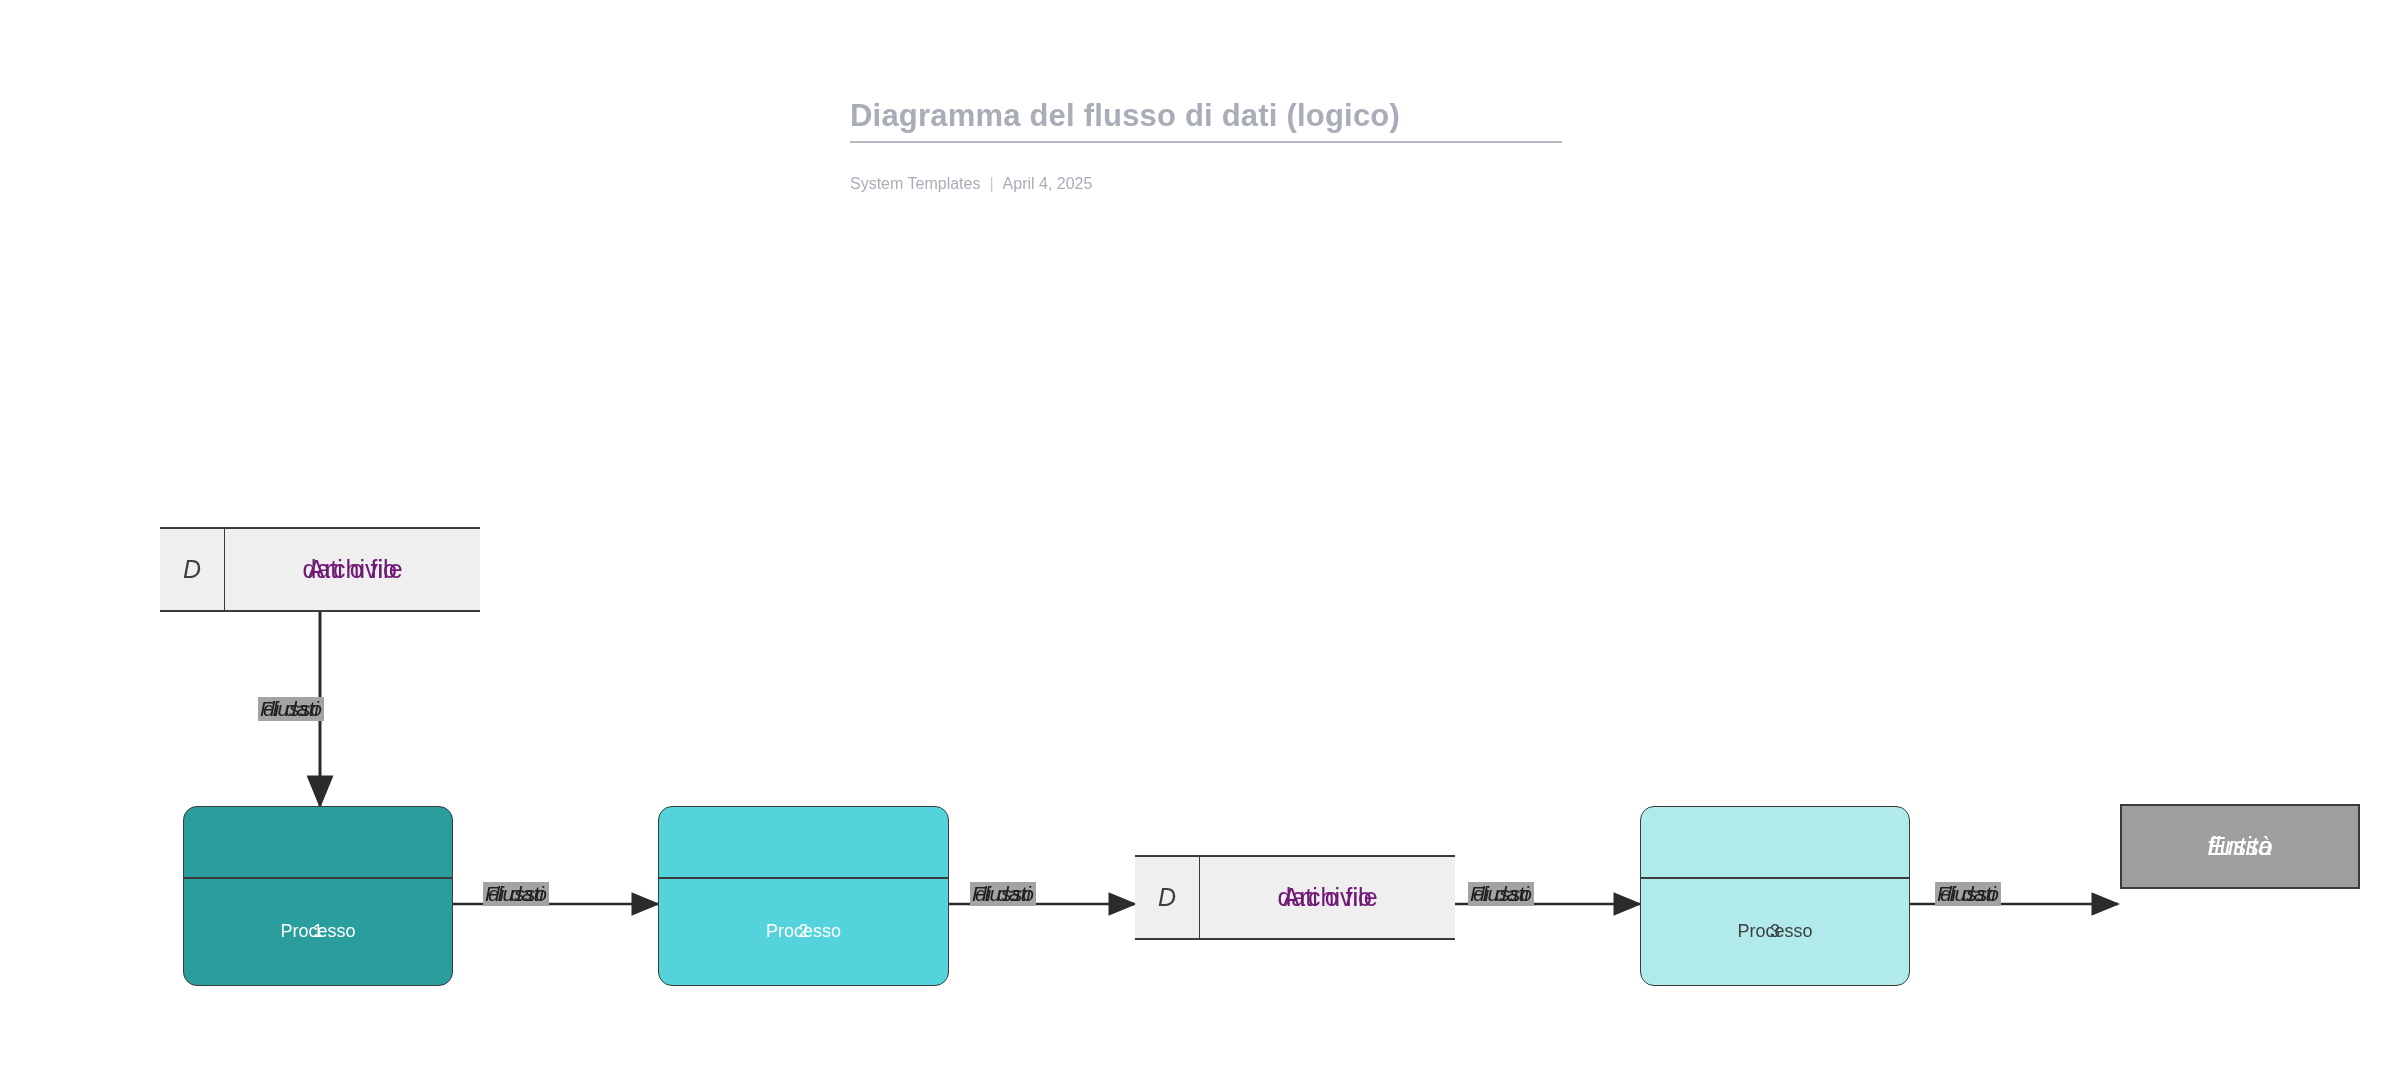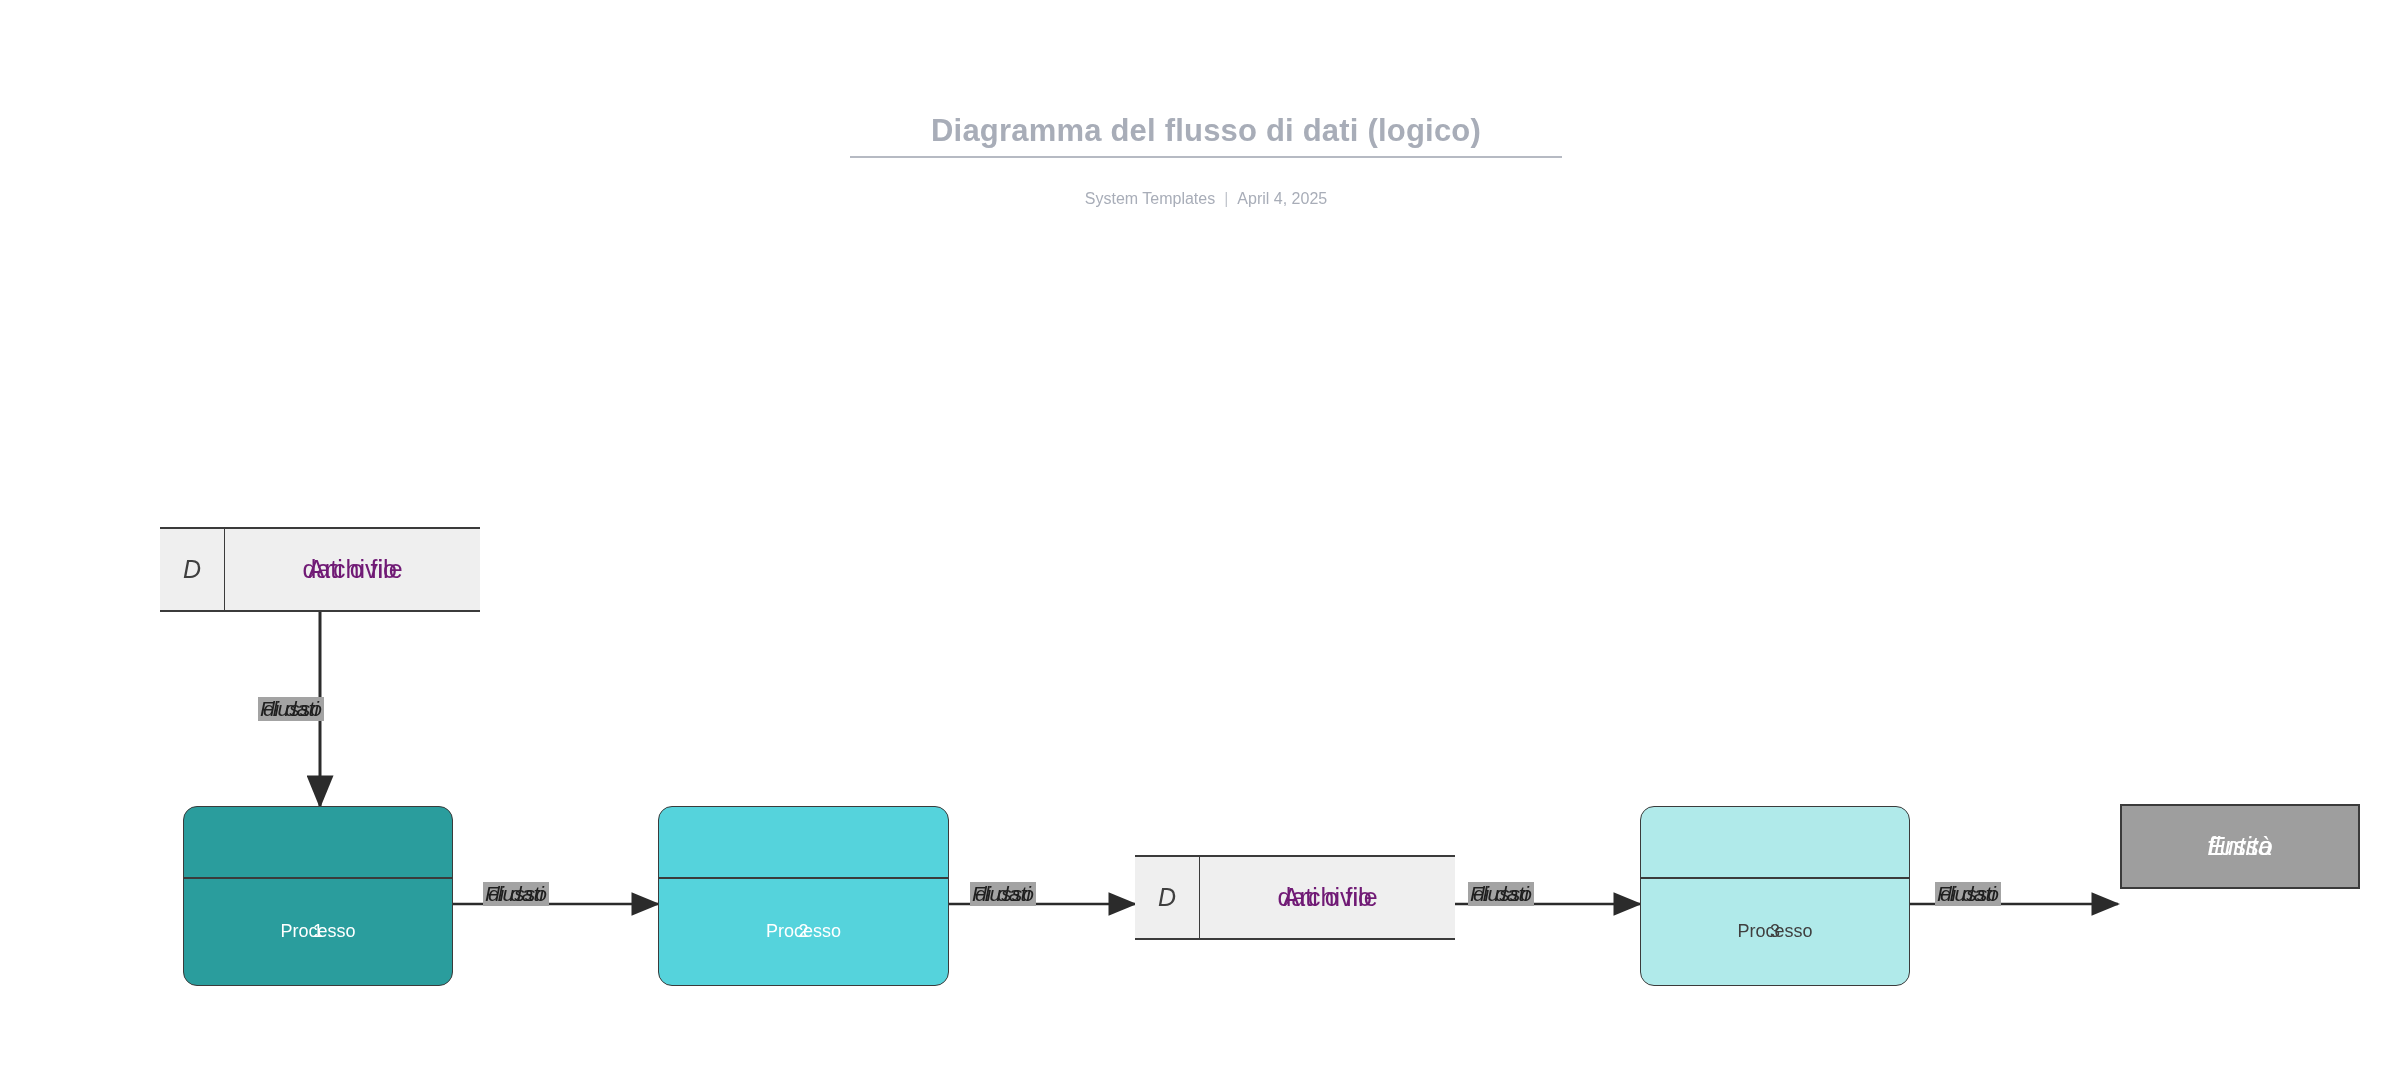--- a/index.html
+++ b/index.html
@@ -13,23 +13,23 @@
     height: 1068px;
     background: #ffffff;
     overflow: hidden;
     font-family: "Liberation Sans", sans-serif;
   }
 
   
   .title-block {
     position: absolute;
     left: 850px;
-    top: 112px;
+    top: 97px;
     width: 712px;
-    text-align: center;
+    text-align: left;
   }
   .doc-title {
     font-family: "Liberation Sans", sans-serif;
     font-size: 31px;
     font-weight: bold;
     color: #a8adb8;
     letter-spacing: 0.2px;
     line-height: 1.2;
     white-space: nowrap;
   }

